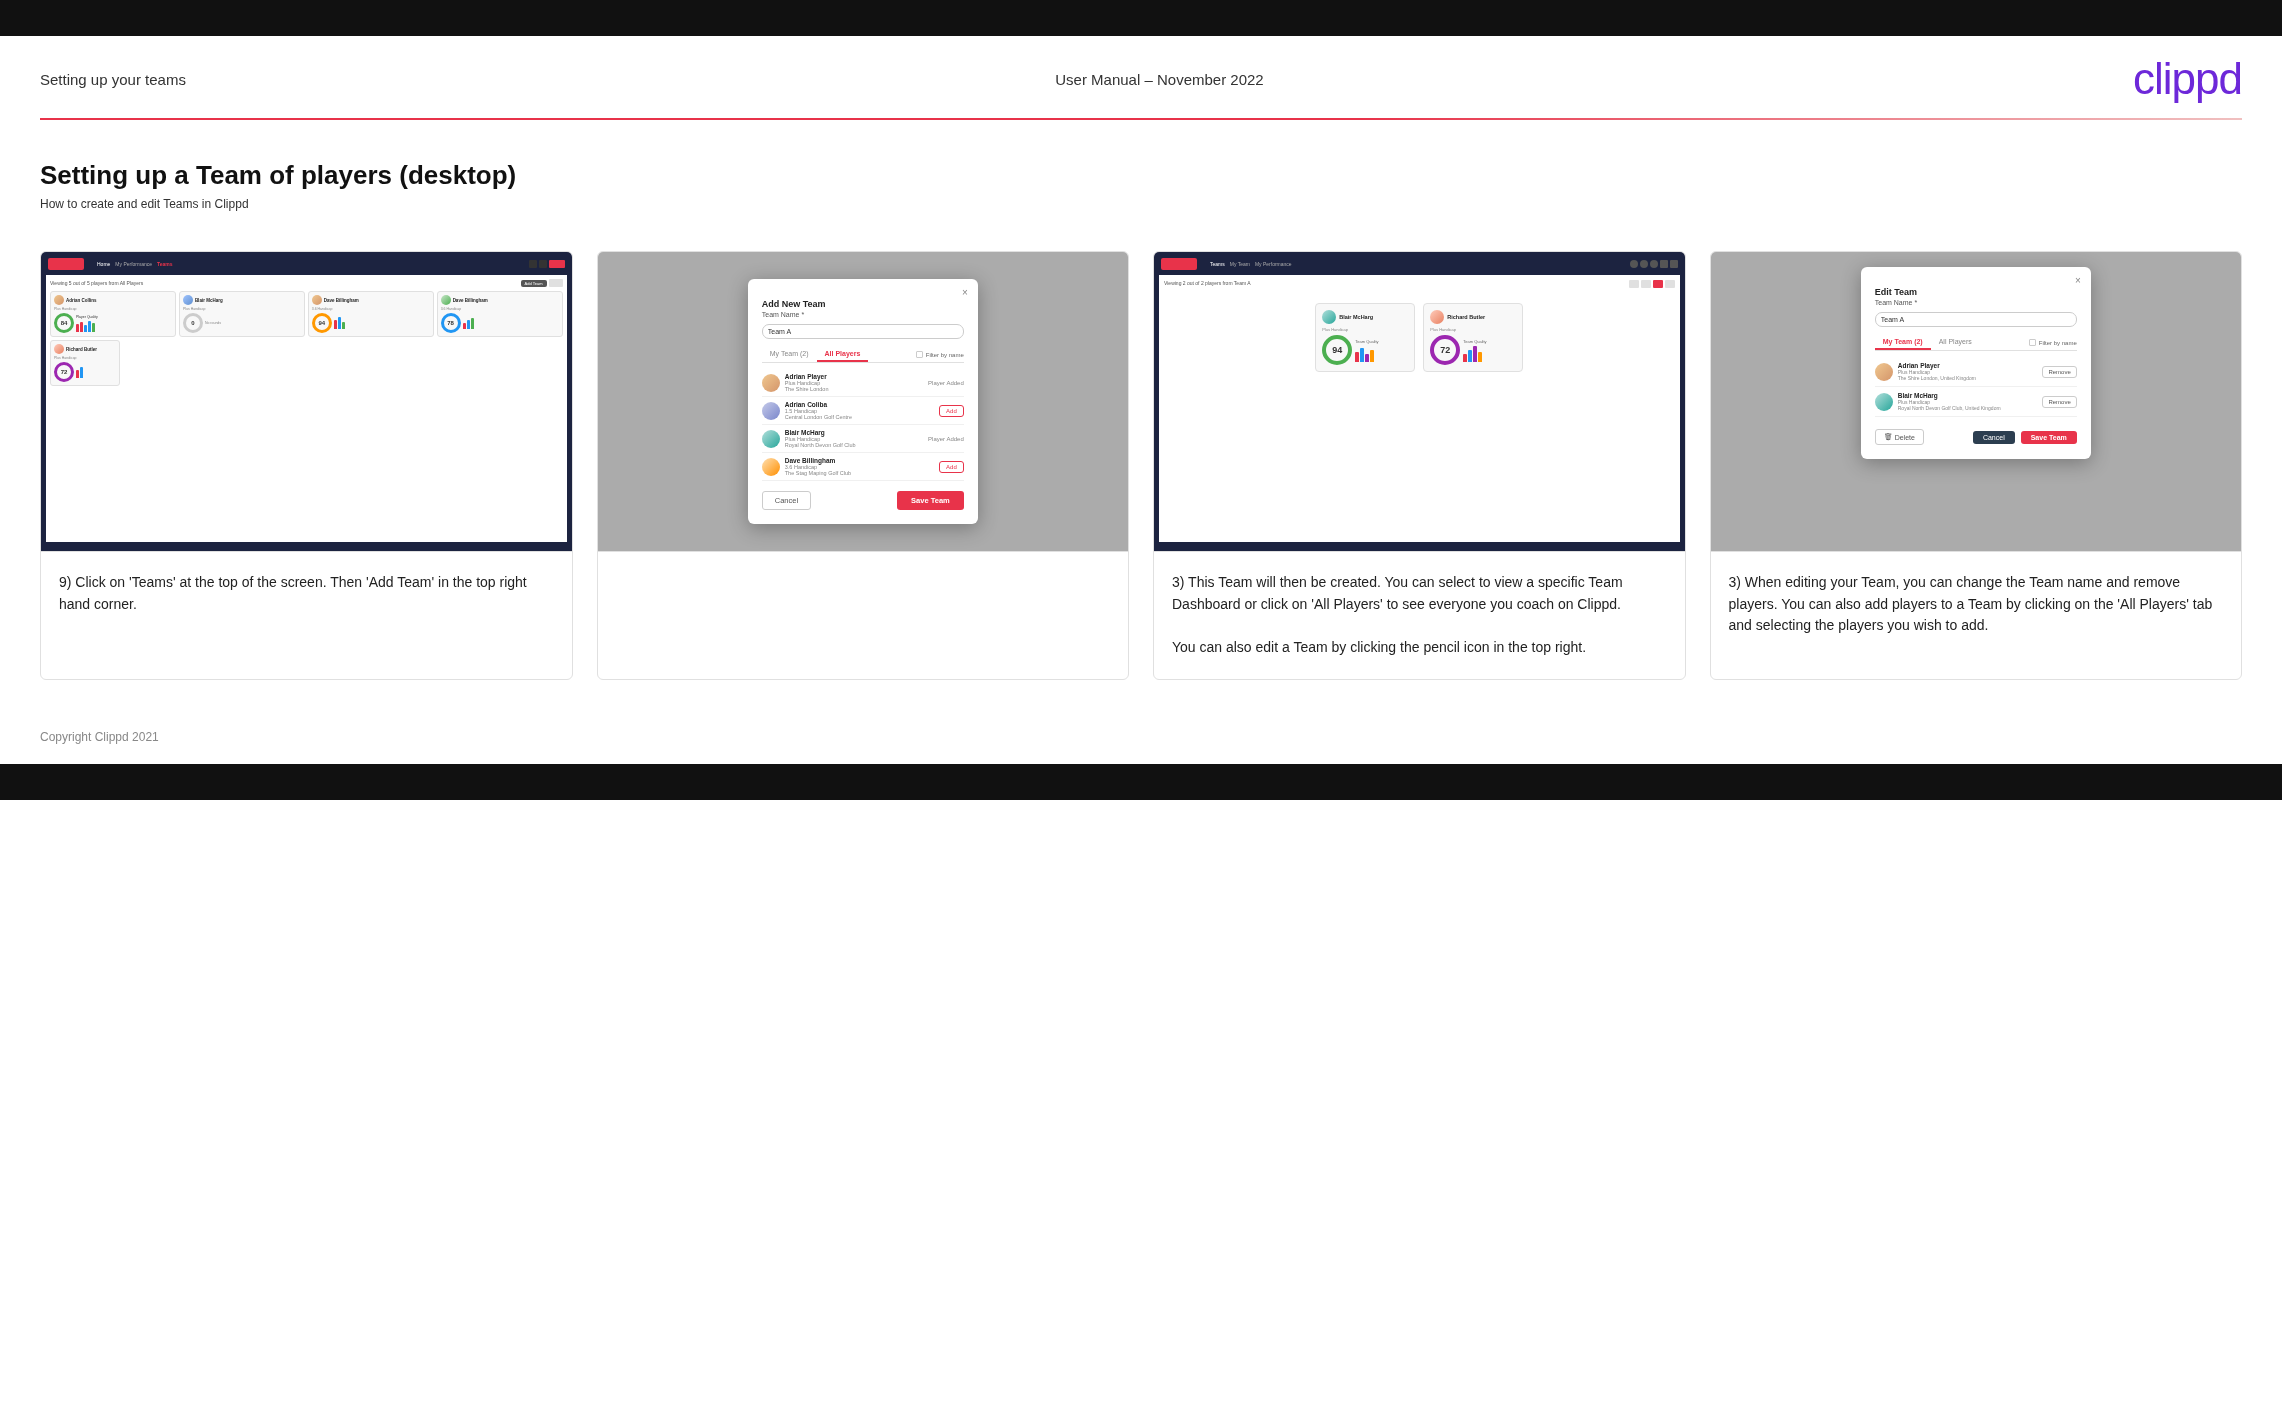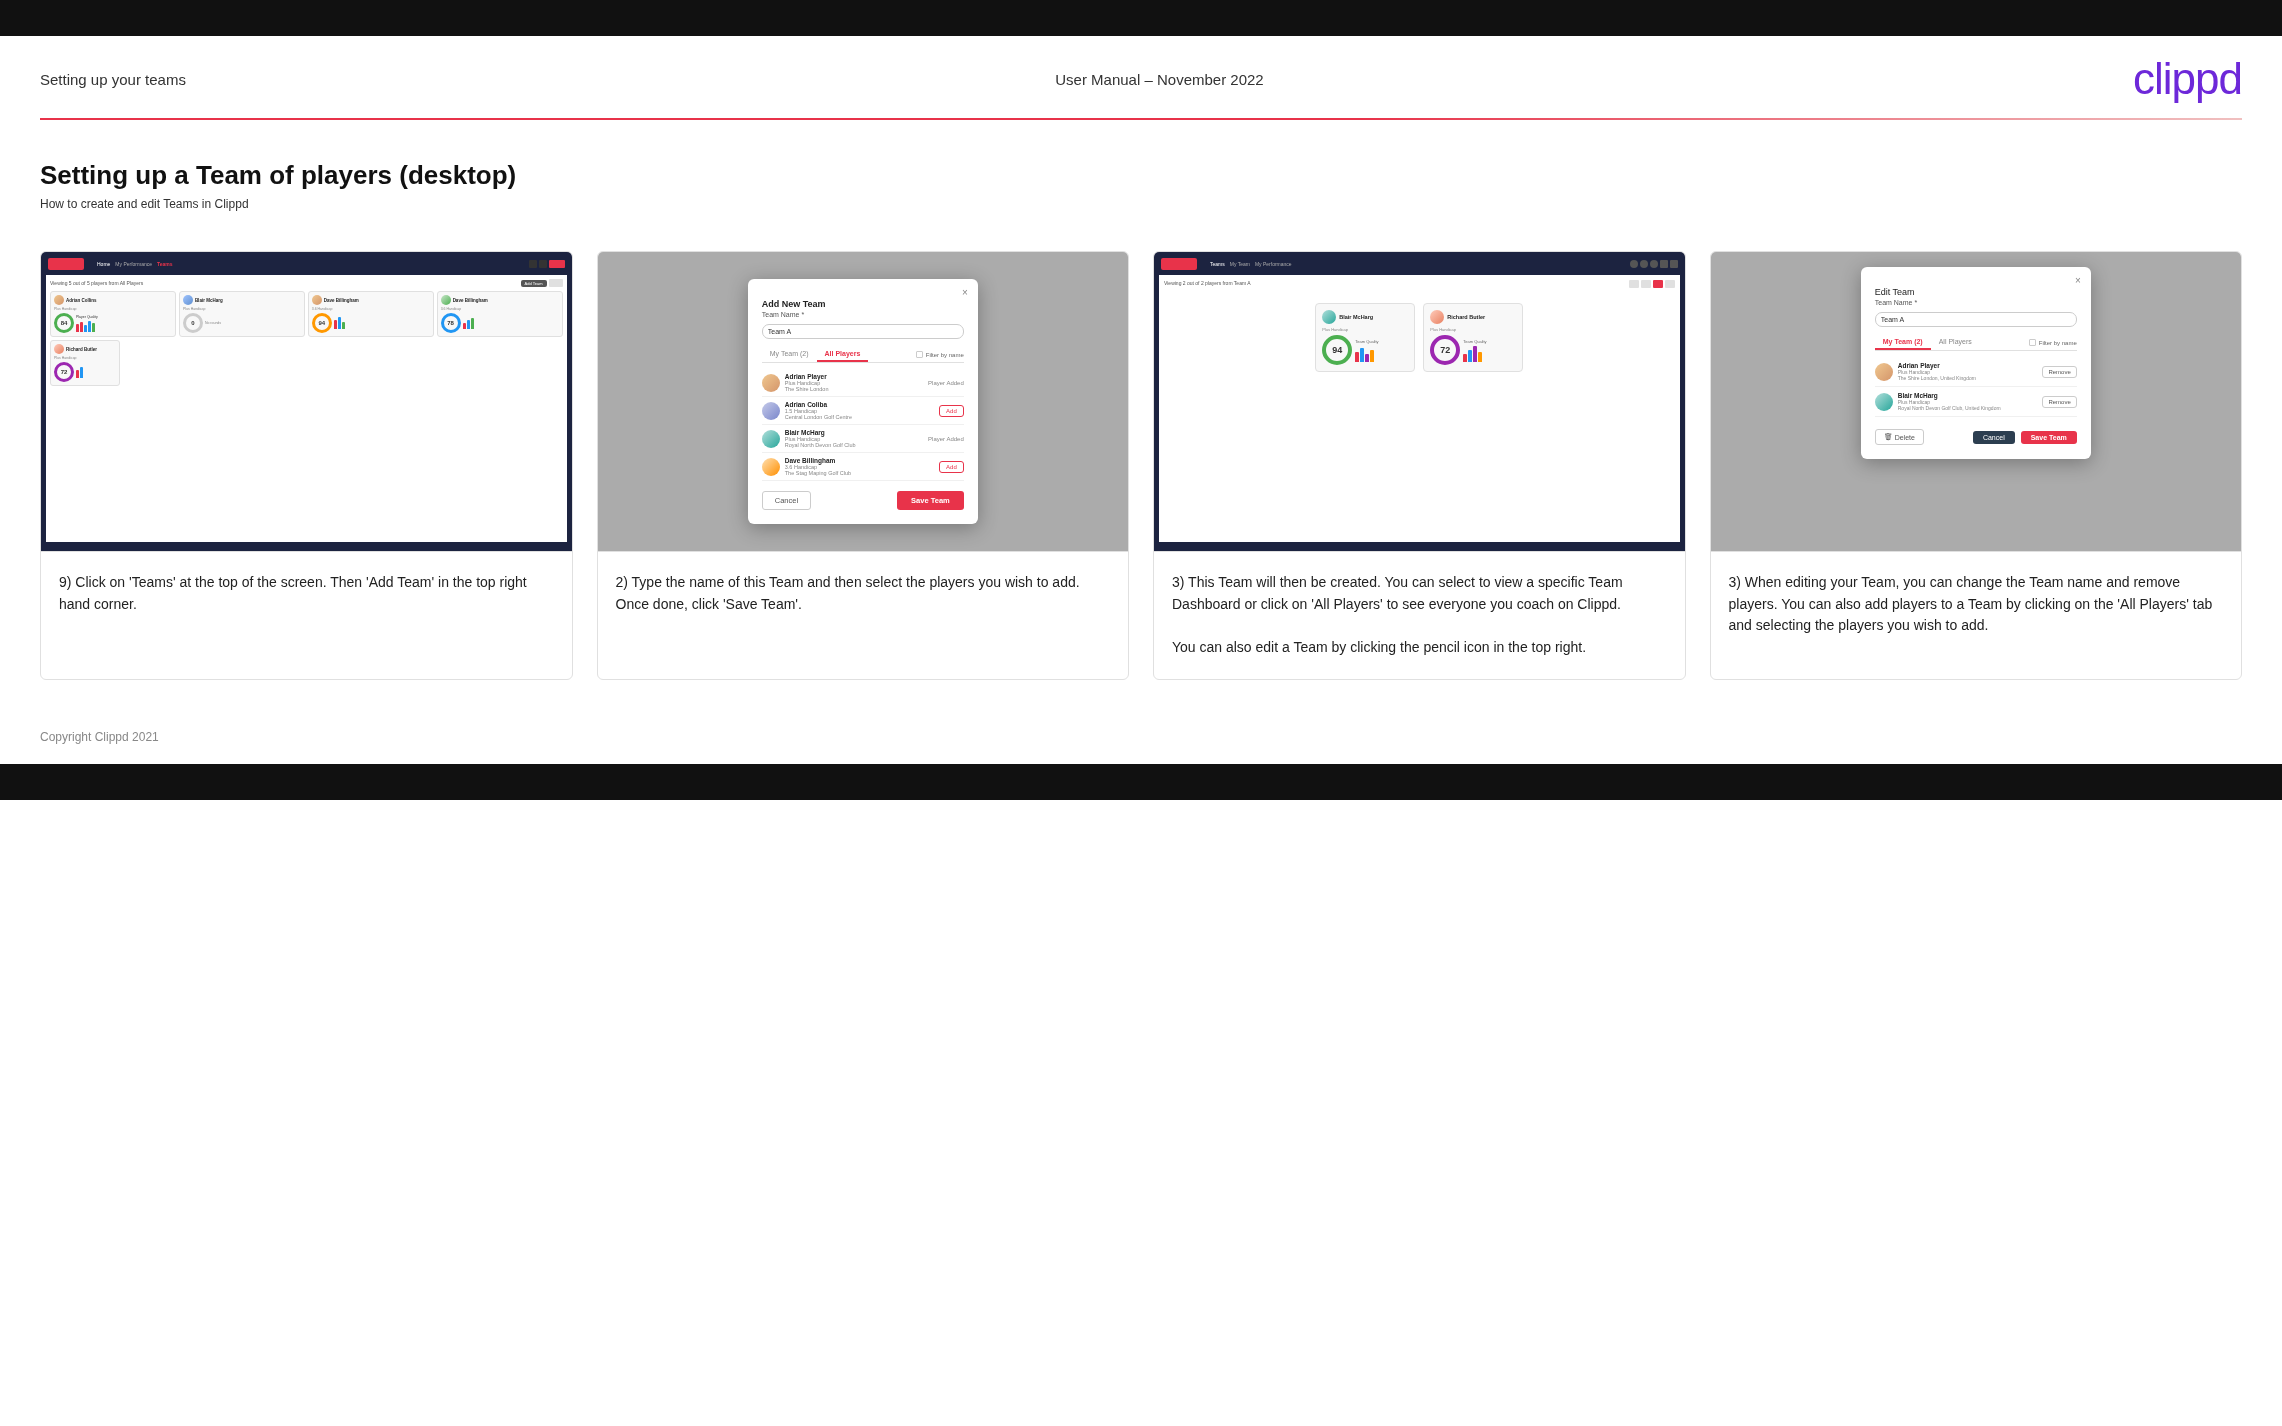--- a/index.html
+++ b/index.html
@@ -245,21 +245,21 @@
     }
     .ss4-modal {
       background: #fff;
       border-radius: 6px;
       padding: 14px;
       width: 100%;
       max-width: 230px;
       box-shadow: 0 4px 20px rgba(0,0,0,0.3);
       position: relative;
     }
-    .ss4-modal-title { font-size: 9px; font-weight: 400; color: #222; margin-bottom: 8px; }
+    .ss4-modal-title { font-size: 9px; font-weight: 700; color: #222; margin-bottom: 8px; }
     .ss4-close { position: absolute; top: 8px; right: 10px; font-size: 10px; color: #888; }
     .ss4-player-item {
       display: flex;
       align-items: center;
       justify-content: space-between;
       padding: 5px 0;
       border-bottom: 1px solid #f0f0f0;
     }
     .ss4-remove-btn {
       background: #fff;
@@ -511,21 +511,20 @@
               </div>
             </div>
 
             <div class="ss2-modal-footer">
               <button class="ss2-cancel-btn">Cancel</button>
               <button class="ss2-save-btn">Save Team</button>
             </div>
           </div>
         </div>
       </div>
-      <div class="card-text">2) Type the name of this Team and then select the players you wish to add.  Once done, click 'Save Team'.</div>
     </div>
 
     <div class="card">
       <div class="card-screenshot">
         <div style="background:#1c2340; height:100%; padding:3px;">
           <div style="background:#1c2340; height:18px; display:flex; align-items:center; padding:0 4px; gap:5px;">
             <div style="background:#e8334a; width:36px; height:12px; border-radius:2px;"></div>
             <span style="font-size:5px; color:#fff; margin-left:8px;">Teams</span>
             <span style="font-size:5px; color:#aaa;">My Team</span>
             <span style="font-size:5px; color:#aaa;">My Performance</span>

